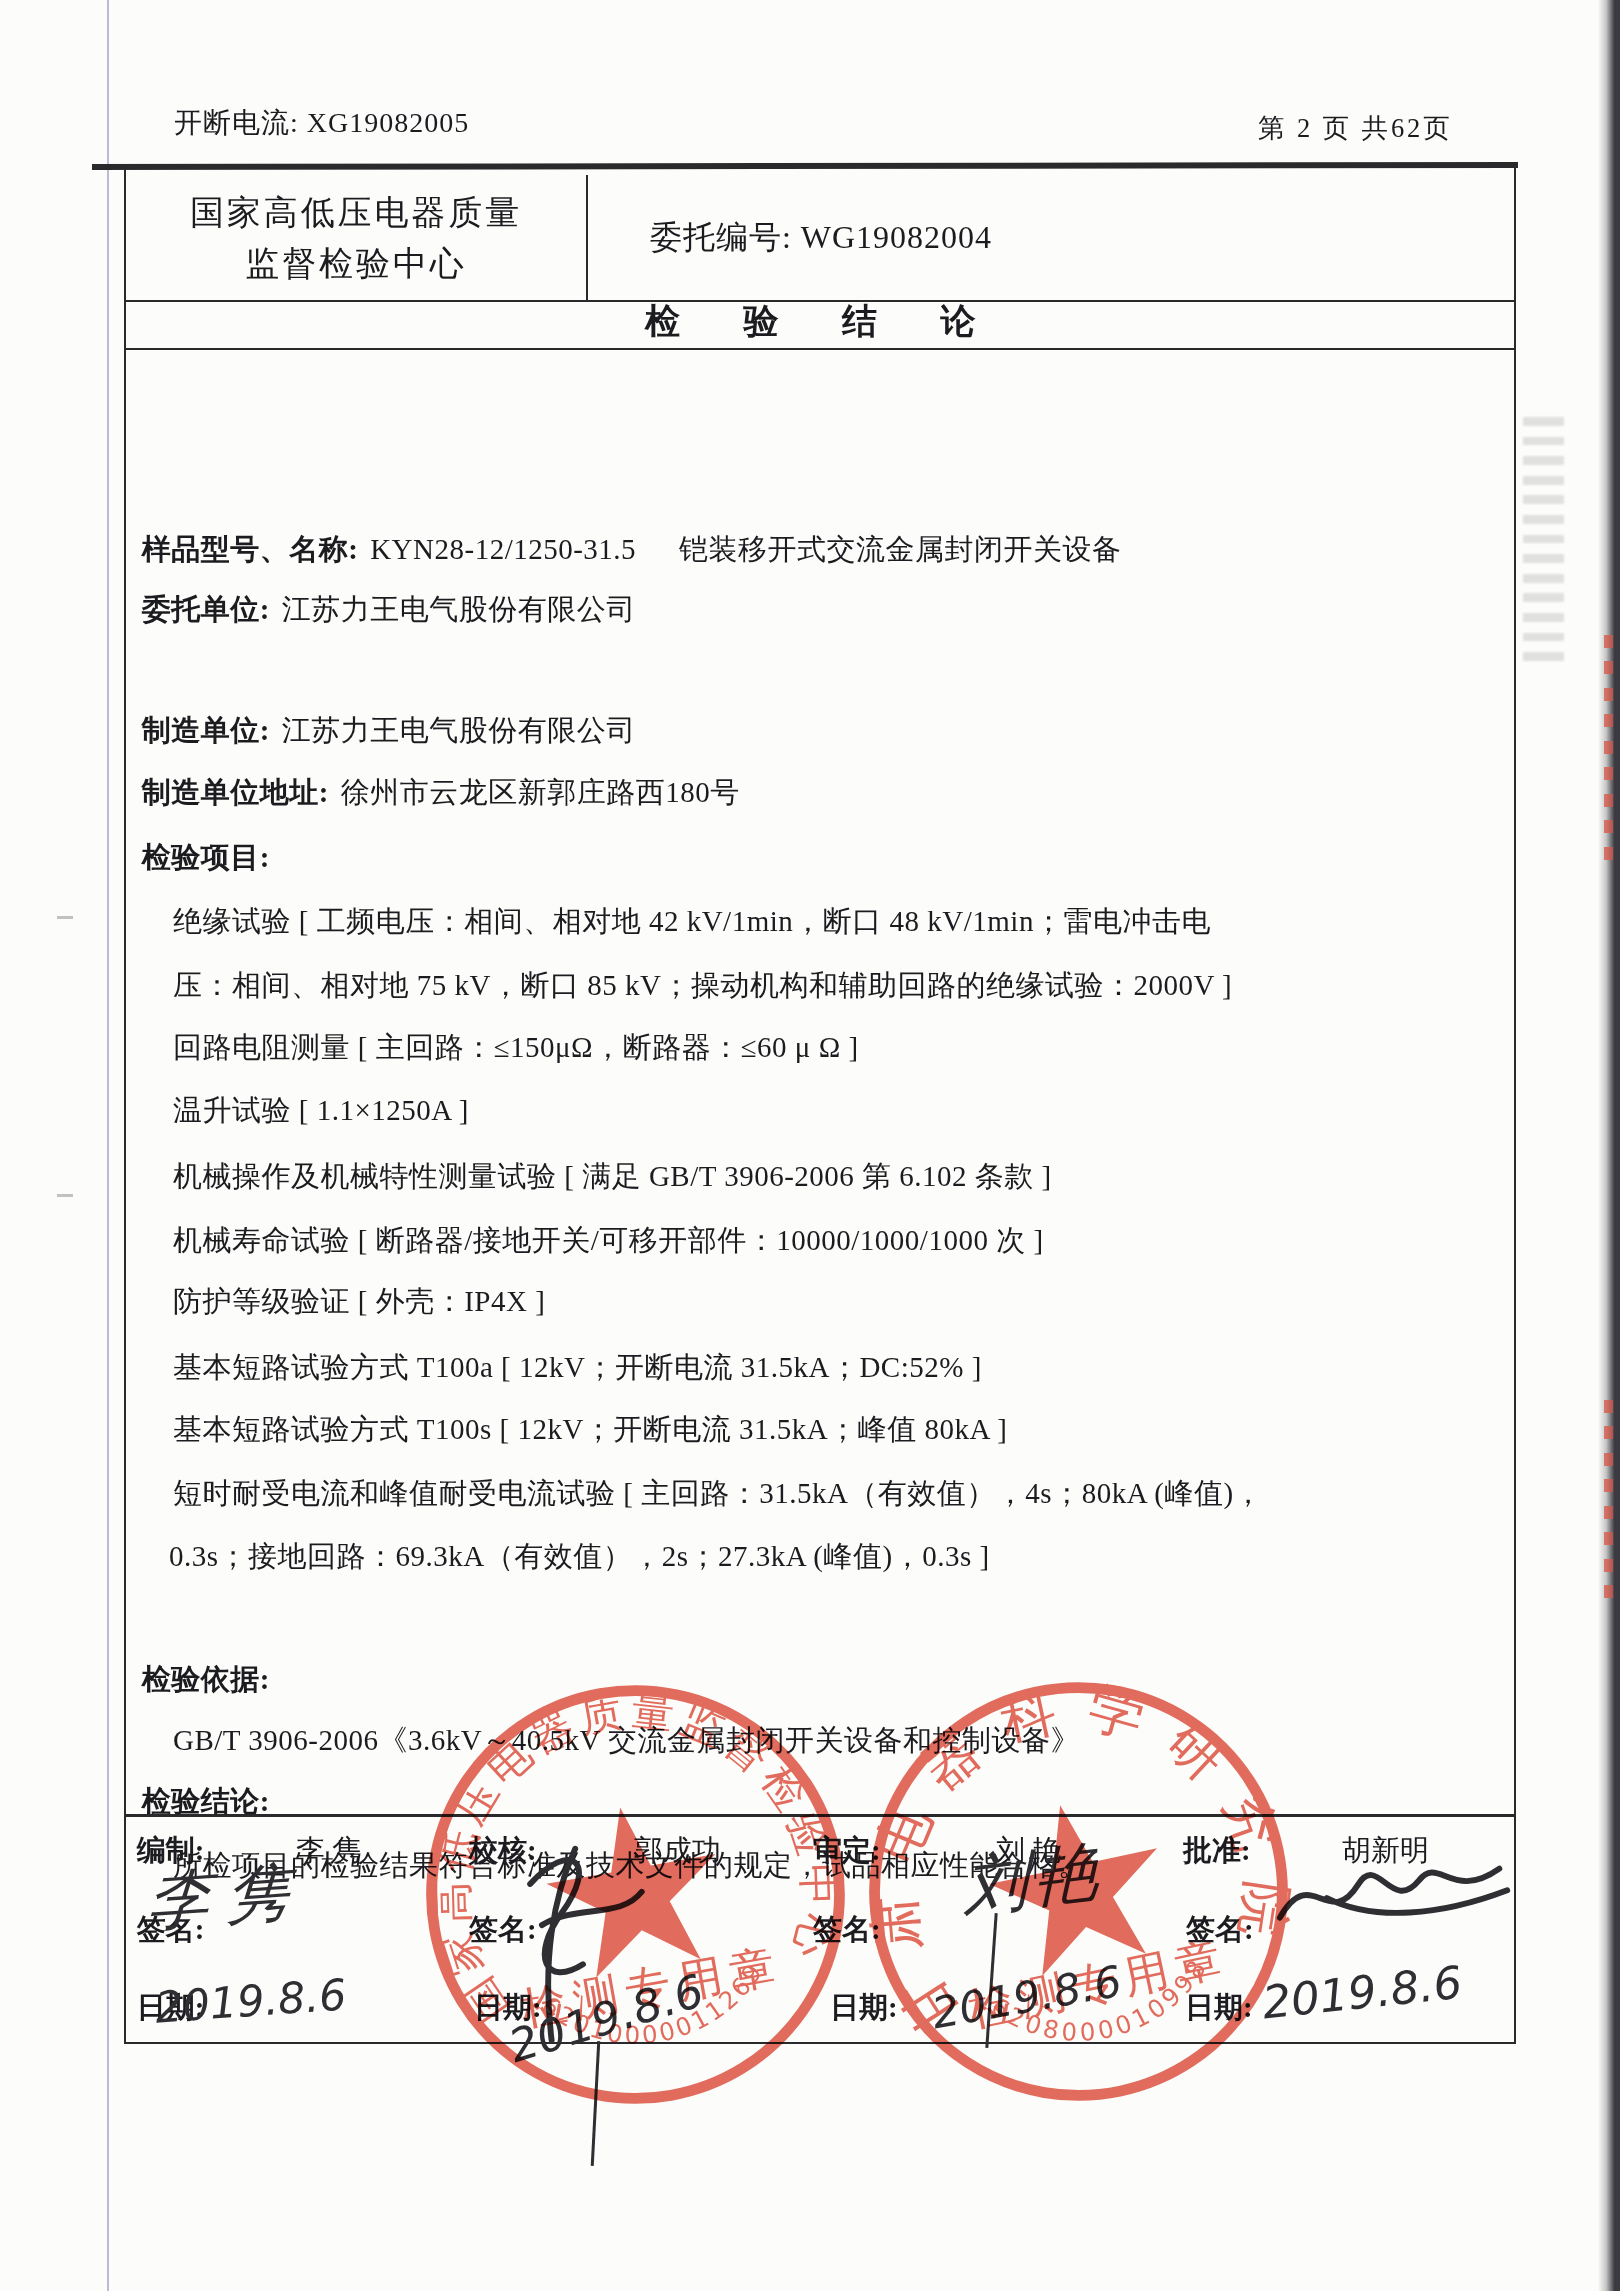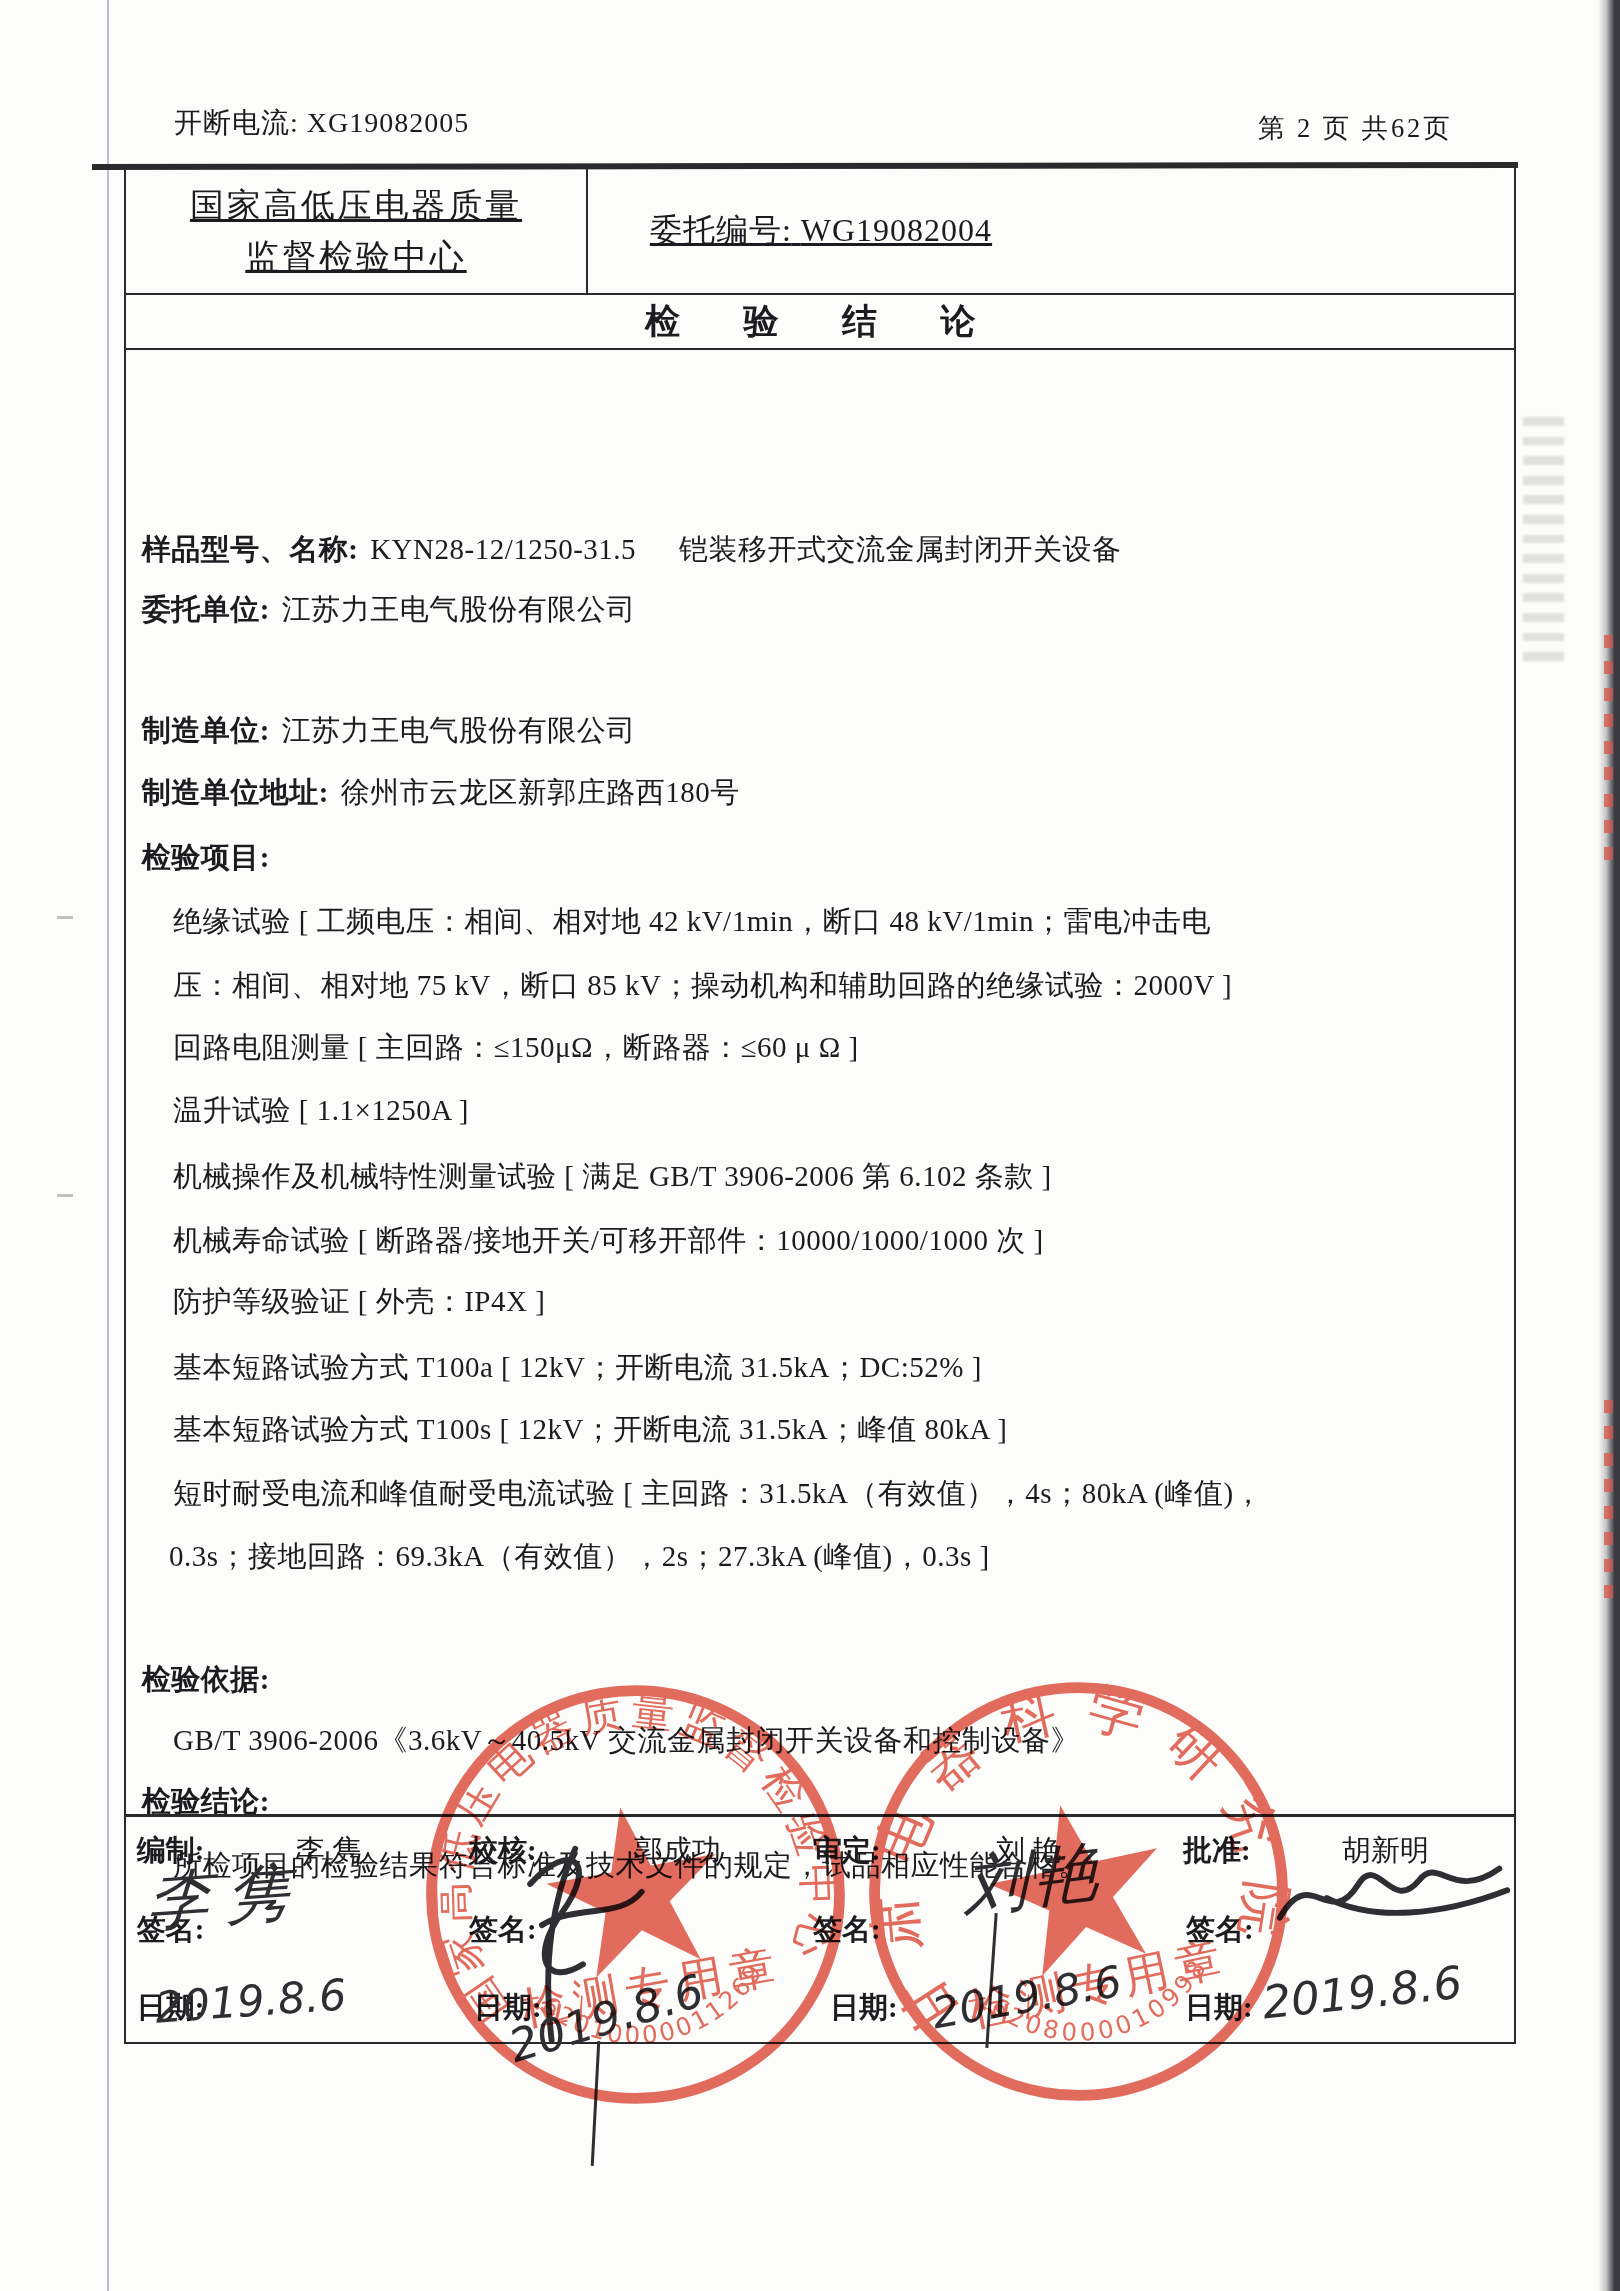--- a/index.html
+++ b/index.html
@@ -19,21 +19,21 @@
   .bleed-text{left:1523px;top:417px;width:41px;height:245px;opacity:.16;filter:blur(1.2px);
     background:repeating-linear-gradient(to bottom,#555 0 8.8px,transparent 8.8px 19.6px);}
   .margin-tick{left:57px;width:15.7px;height:2.9px;background:#9a9a9a;opacity:.6;}
   
   .report-no{left:174px;top:104px;font-size:28px;letter-spacing:1px;}
   .page-ind{left:1258px;top:110px;font-size:26.5px;letter-spacing:2.9px;}
   
   .tbl{left:124px;top:167px;width:1392px;height:1877px;
     border:2.9px solid #2a2a2c;border-top:none;box-sizing:border-box;}
   .tbl-topline{left:92px;top:163px;width:1426px;height:5.9px;background:#2a2a2c;transform:rotate(-.08deg);}
-  .hdr-row{position:absolute;left:0;top:1px;width:100%;height:127px;display:flex;border-bottom:2px solid #2a2a2c;box-sizing:border-box;text-decoration:underline;}
+  .hdr-row{position:absolute;left:0;top:8px;width:100%;height:127px;display:flex;border-bottom:2px solid #2a2a2c;box-sizing:border-box;}
   .hcell{display:flex;align-items:center;justify-content:center;box-sizing:border-box;height:100%;}
   .hc1{width:462px;border-right:2px solid #2a2a2c;flex-direction:column;font-size:34px;letter-spacing:2.9px;line-height:1.5;}
   .hc2{width:461px;border-right:2px solid #2a2a2c;font-size:39px;font-weight:bold;letter-spacing:13.7px;}
   .hc3{width:466px;font-size:32px;letter-spacing:1px;}
   .sec-row{position:absolute;left:0;top:127px;width:100%;height:56px;display:flex;align-items:center;justify-content:center;
     font-size:35px;font-weight:bold;letter-spacing:27.4px;border-bottom:2.9px solid #2a2a2c;box-sizing:border-box;padding-left:8px;}
   .bodyline{position:absolute;font-size:29px;line-height:43px;white-space:nowrap;letter-spacing:0.5px;}
   .blabel{font-weight:bold;}
   .bval{margin-left:11.8px;}
   .bval2{margin-left:43px;}

